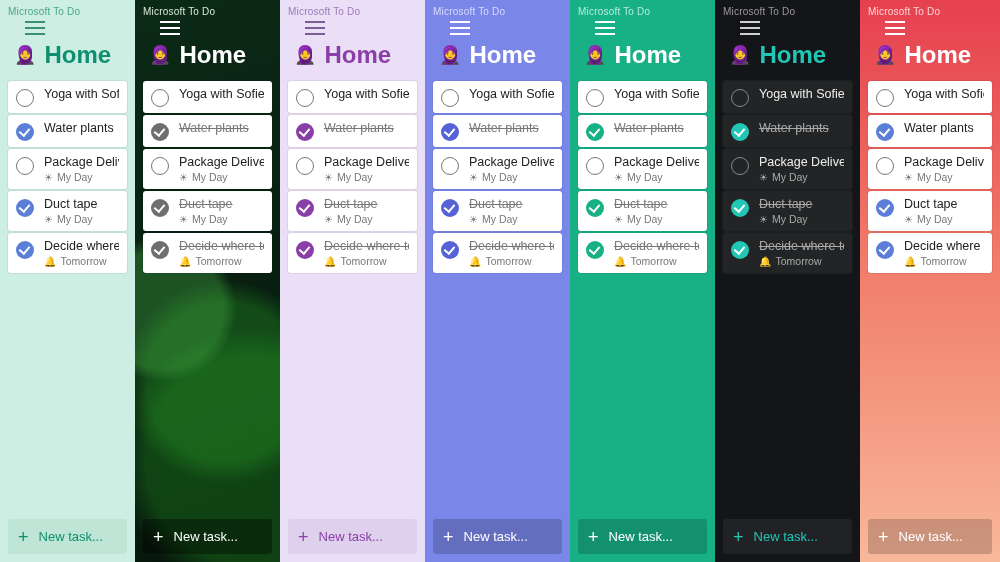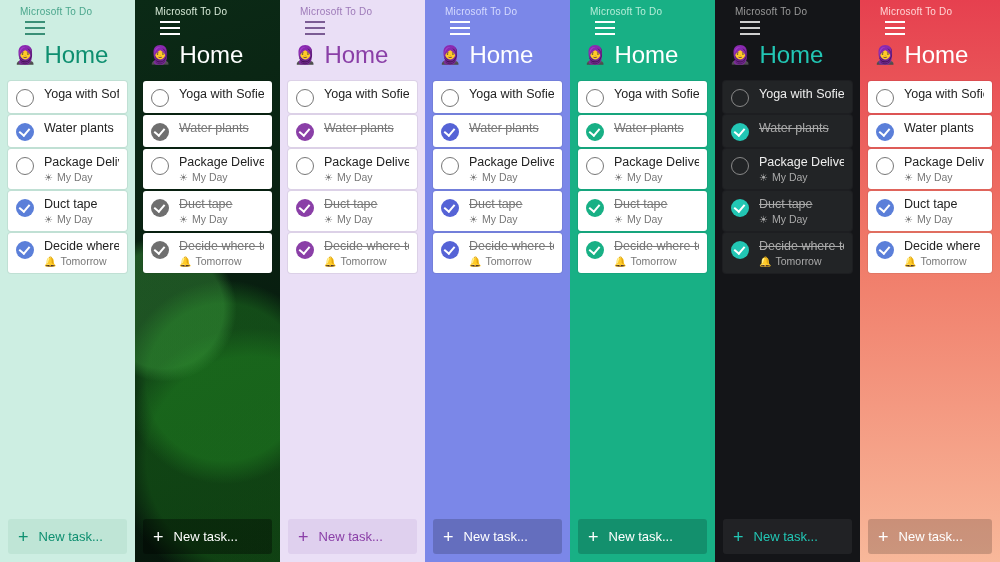--- a/index.html
+++ b/index.html
@@ -1,24 +1,24 @@
 <!DOCTYPE html>
 <html><head>
 <meta charset="utf-8">
 <style>
   * { box-sizing: border-box; margin: 0; padding: 0; }
   html, body { width: 1000px; height: 562px; overflow: hidden; font-family: 'Segoe UI', Arial, sans-serif; }
   body { display: flex; flex-direction: row; }
   .panel { height: 562px; flex: 0 0 auto; position: relative; display: flex; flex-direction: column; }
-  .app-title { font-size: 10px; padding: 6px 8px 2px 20px; letter-spacing: 0.2px; }
+  .app-title { font-size: 10px; padding: 6px 8px 2px 8px; letter-spacing: 0.2px; }
   .burger { padding: 2px 8px 6px 24px; }
   .burger svg { display:block; }
   .header { display: flex; align-items: center; gap: 8px; padding: 0 14px 12px 14px; }
   .header .emoji { font-size: 18px; line-height: 1; }
-  .header .title { font-size: 24px; font-weight: 400; }
+  .header .title { font-size: 24px; font-weight: 700; }
   .tasks { display: flex; flex-direction: column; gap: 2px; padding: 0 8px; }
   .task {
     background: #fff; border-radius: 3px; padding: 6px 8px 6px 8px;
     display: flex; align-items: flex-start; gap: 10px;
     box-shadow: 0 0 0 1px rgba(0,0,0,0.06);
     min-height: 32px;
   }
   .task .circle { flex: 0 0 18px; width: 18px; height: 18px; border-radius: 50%; border: 1.5px solid #777; margin-top: 2px; position: relative; }
   .task .circle.done { border: none; }
   .task .circle.done::after { content: ""; position: absolute; width: 18px; height: 18px; border-radius: 50%; left: 0; top: 0; background: var(--done); }

